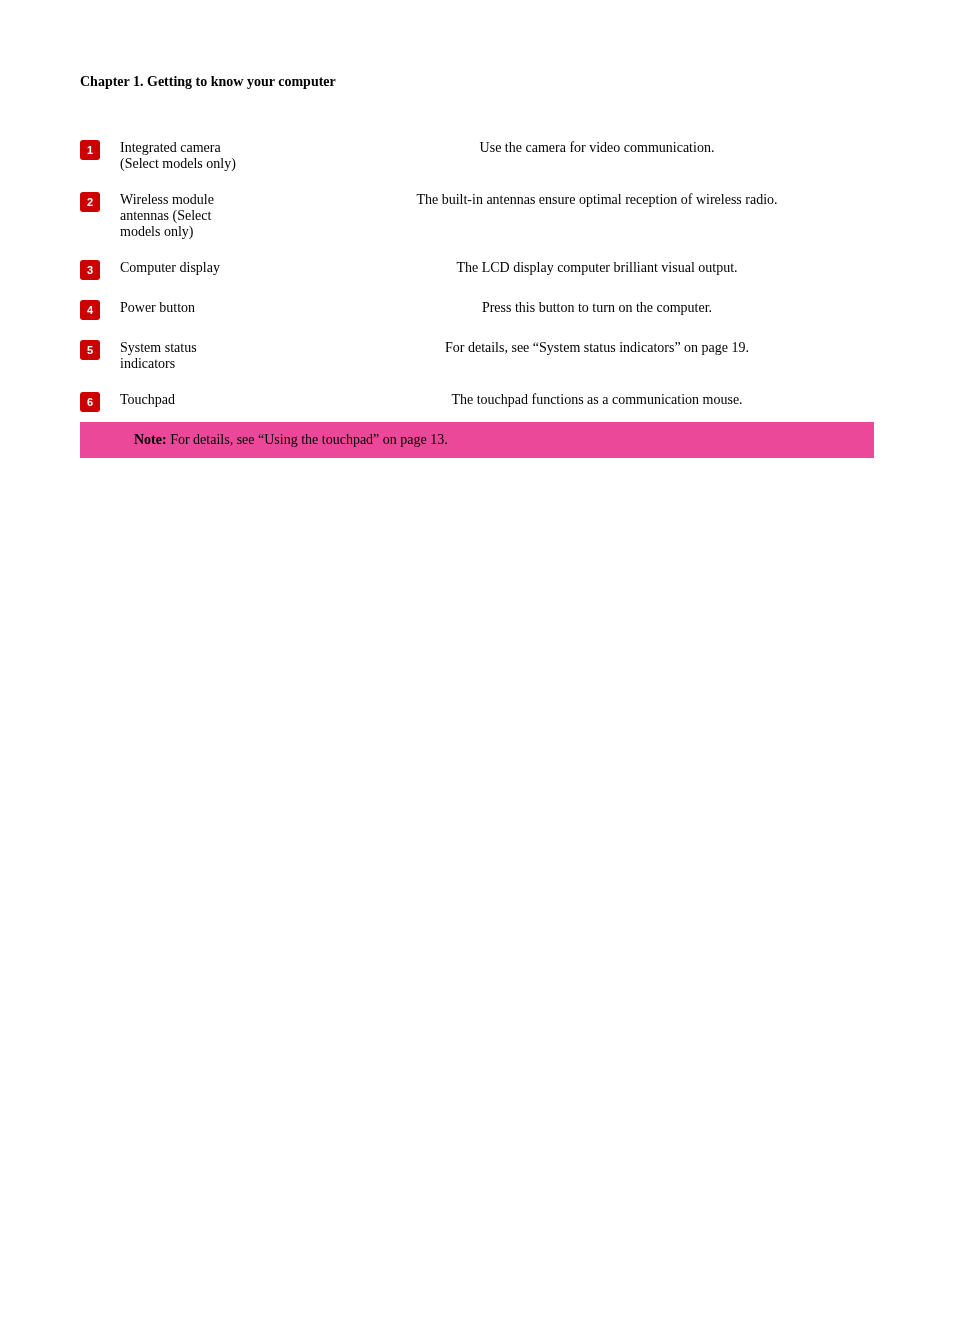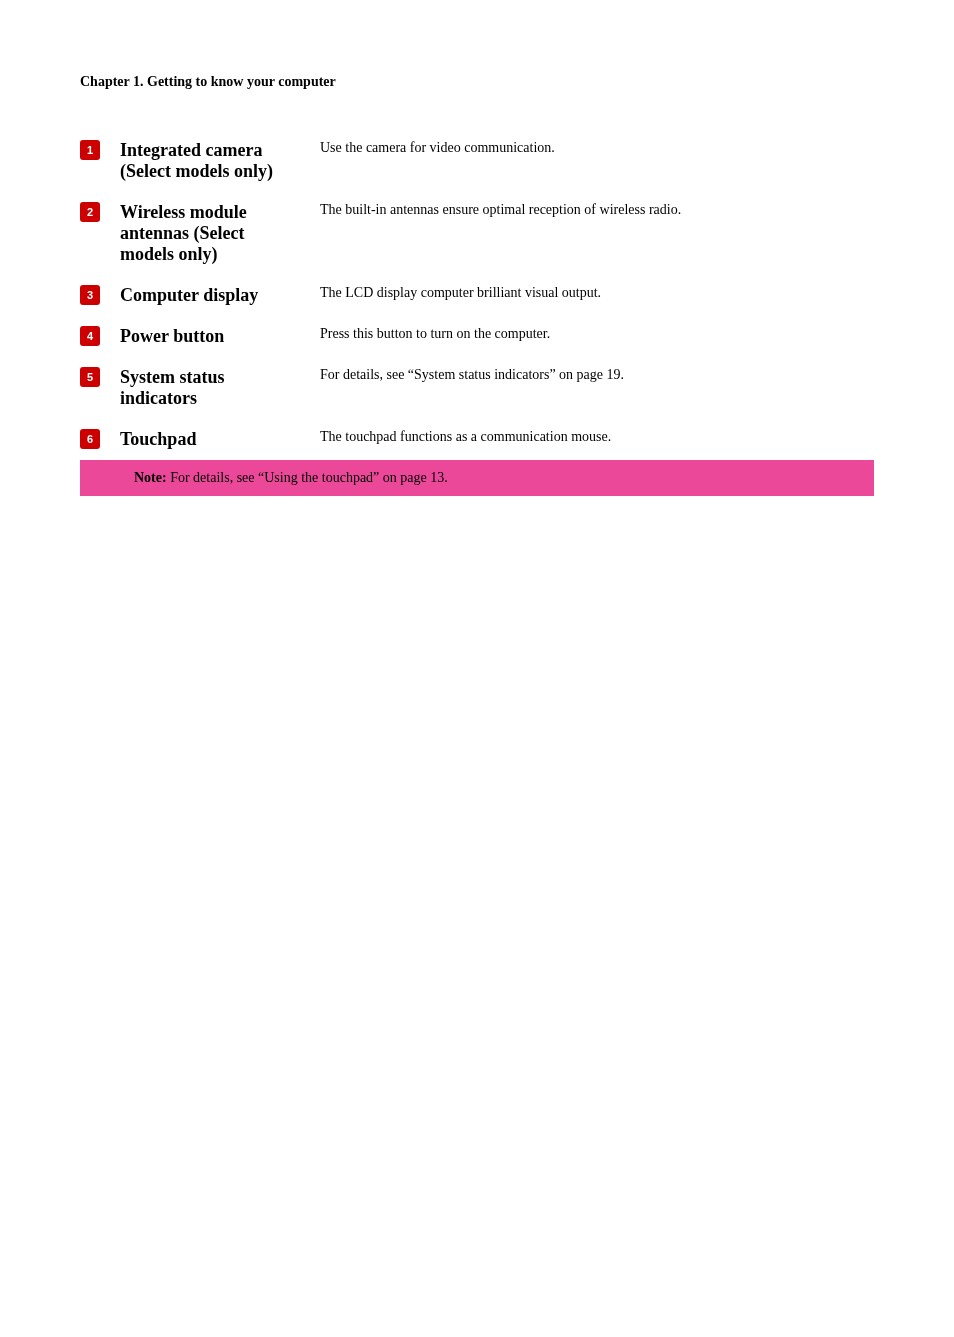--- a/index.html
+++ b/index.html
@@ -57,27 +57,28 @@
       font-size: 11px;
       font-weight: bold;
       font-family: Arial, sans-serif;
       border-radius: 3px;
       flex-shrink: 0;
     }
 
     .term-cell {
       width: 200px;
       padding-right: 20px;
-      font-weight: bold;
-      font-size: 18px;
+      font-weight: normal;
+      font-size: 14px;
     }
 
     .desc-cell {
       font-size: 14px;
       color: #000;
+      text-align: center;
     }
 
     .note-row {
       background-color: #ec4899;
     }
 
     .note-row td {
       padding: 10px 14px;
       font-size: 14px;
     }

